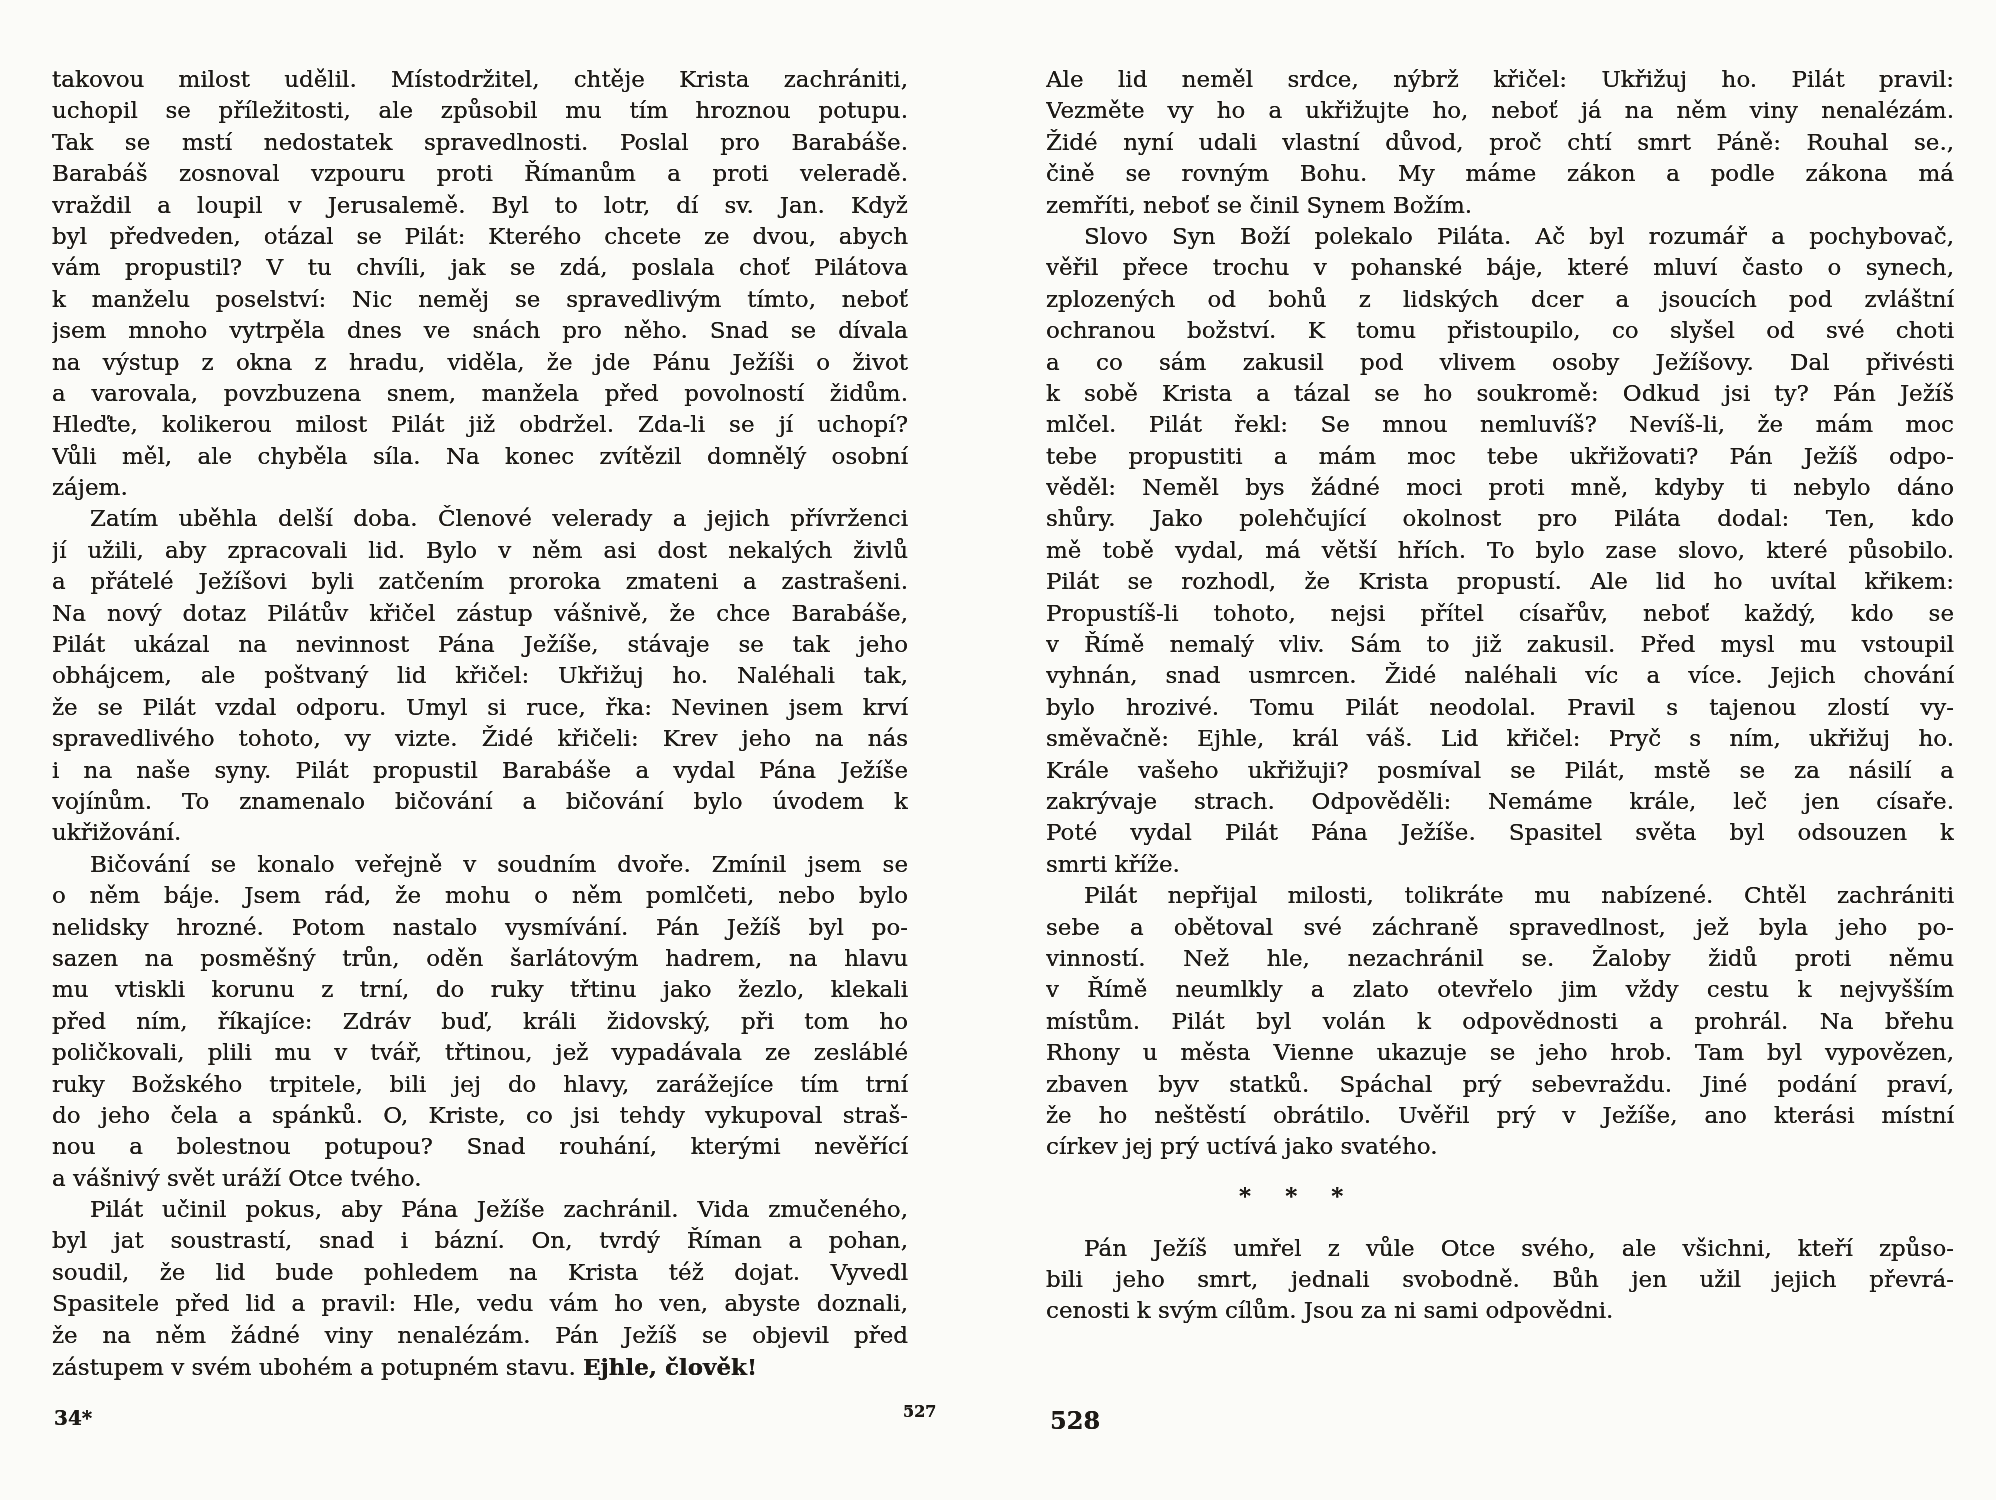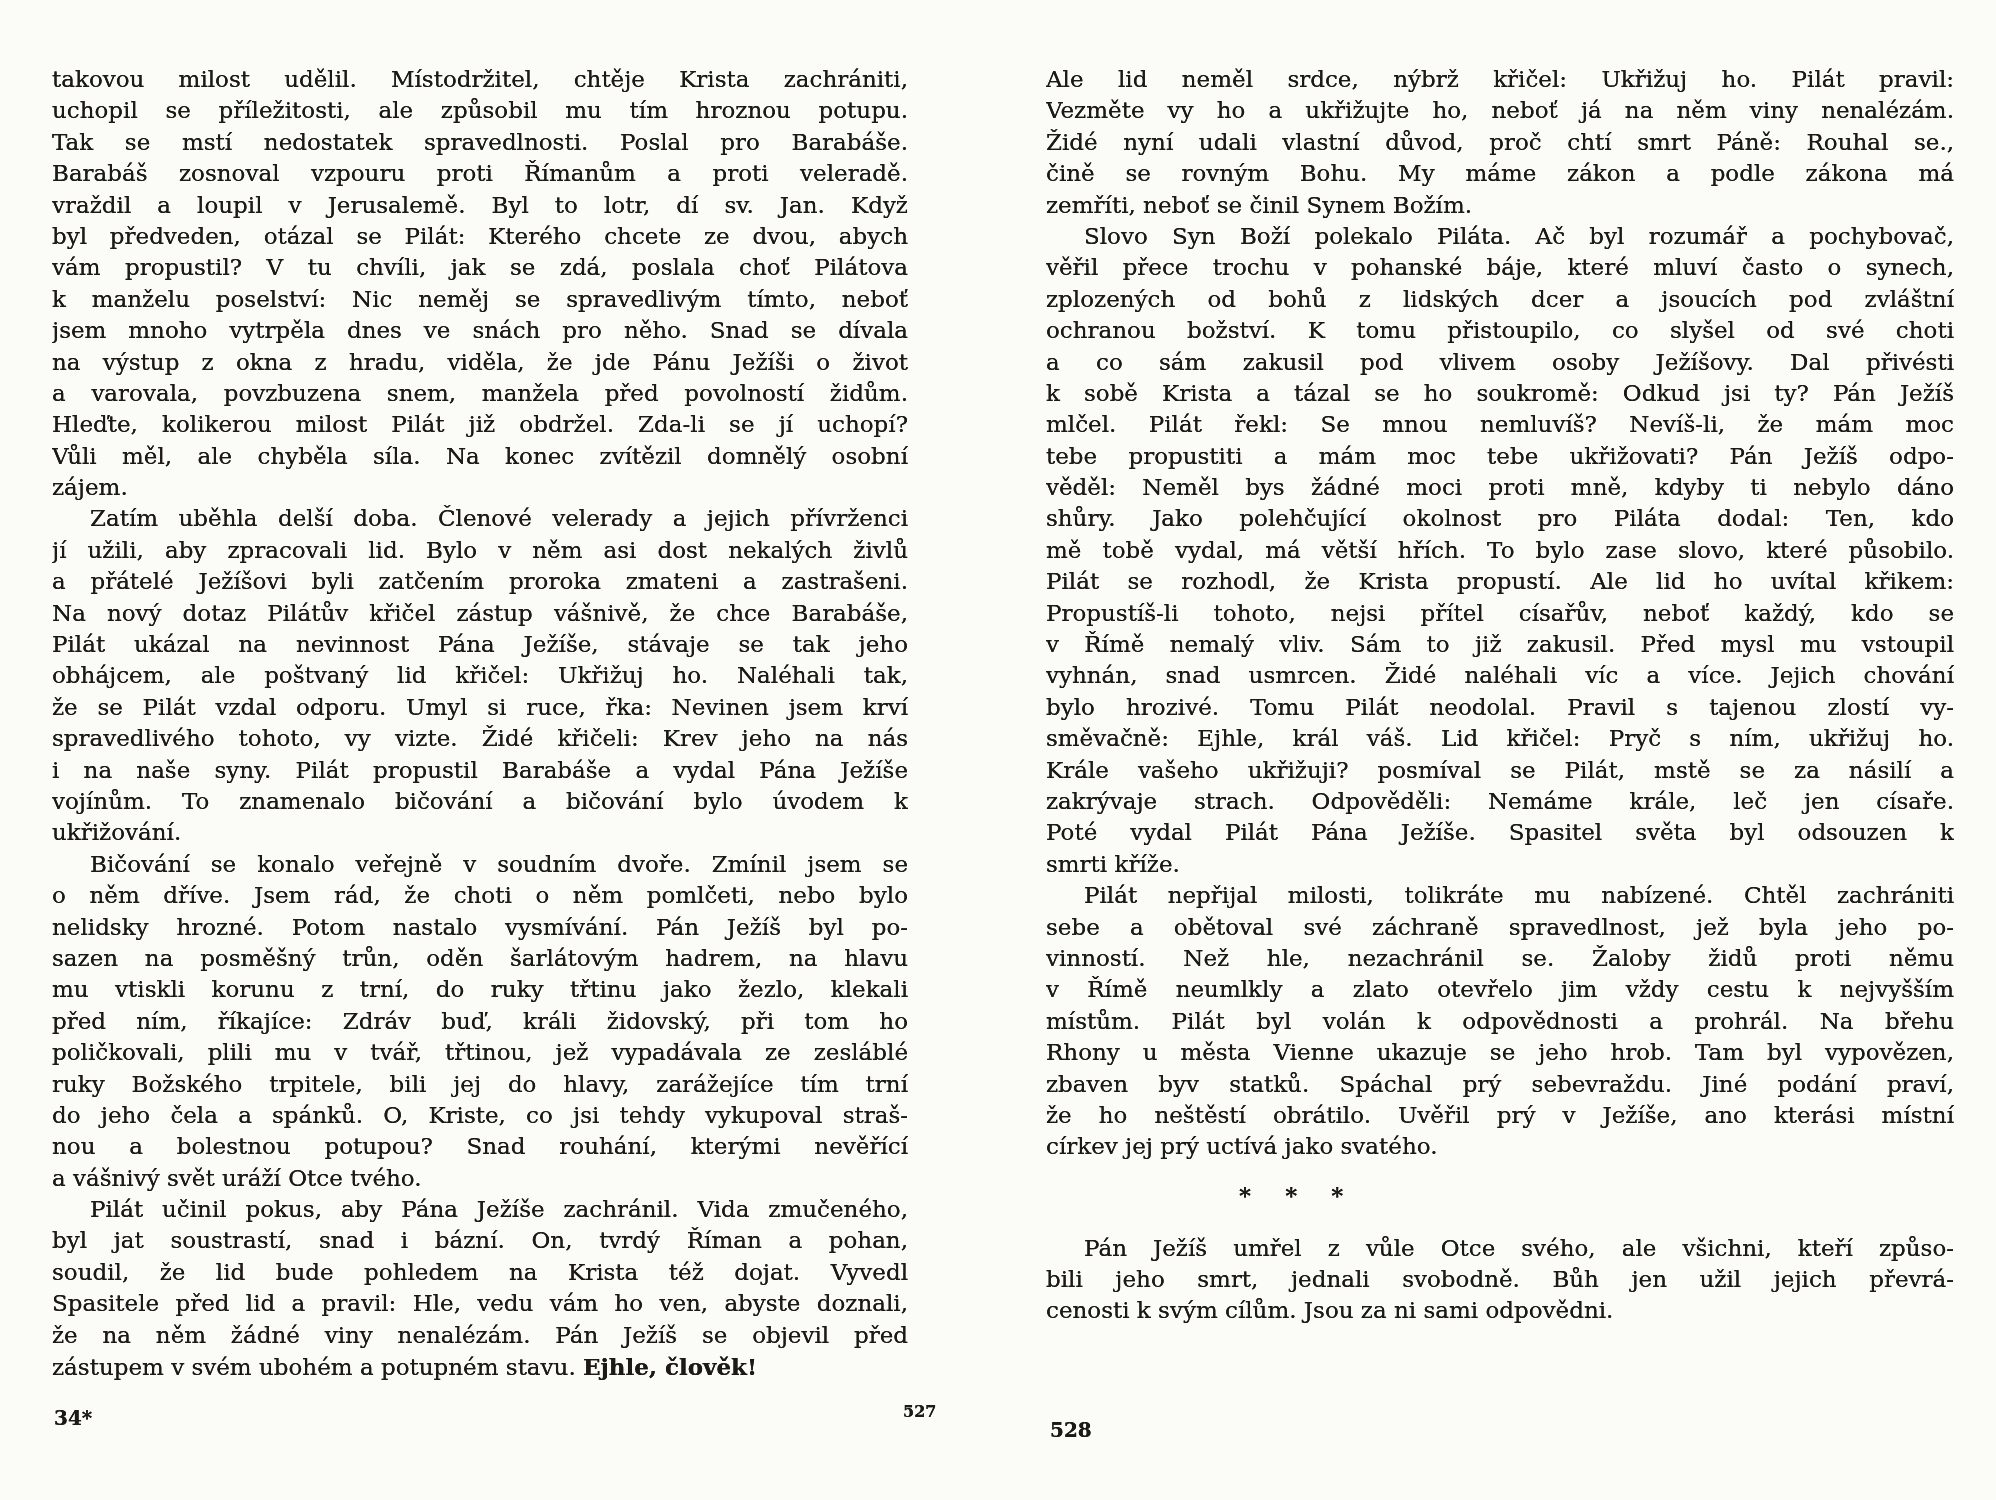--- a/index.html
+++ b/index.html
@@ -48,21 +48,21 @@
     height:30px;
     text-shadow:0 0 0.45px currentColor;
   }
   .footer-item{
     position:absolute;
     font-weight:bold;
     text-shadow:0 0 0.4px currentColor;
   }
   #signature-mark{left:54px;top:1406px;font-size:20px;}
   #left-page-number{left:903px;top:1402px;font-size:16px;}
-  #right-page-number{left:1050px;top:1406px;font-size:20px;margin-top:12px;}
+  #right-page-number{left:1050px;top:1406px;font-size:24px;}
   b{font-weight:bold;}
 </style>
 </head>
 <body>
 
 <div class="sheet">
   <div class="col col-left">
       <div class="line"><span>takovou milost udělil. Místodržitel, chtěje Krista zachrániti,</span></div>
       <div class="line"><span>uchopil se příležitosti, ale způsobil mu tím hroznou potupu.</span></div>
       <div class="line"><span>Tak se mstí nedostatek spravedlnosti. Poslal pro Barabáše.</span></div>
@@ -82,21 +82,21 @@
       <div class="line"><span>a přátelé Ježíšovi byli zatčením proroka zmateni a zastrašeni.</span></div>
       <div class="line"><span>Na nový dotaz Pilátův křičel zástup vášnivě, že chce Barabáše,</span></div>
       <div class="line"><span>Pilát ukázal na nevinnost Pána Ježíše, stávaje se tak jeho</span></div>
       <div class="line"><span>obhájcem, ale poštvaný lid křičel: Ukřižuj ho. Naléhali tak,</span></div>
       <div class="line"><span>že se Pilát vzdal odporu. Umyl si ruce, řka: Nevinen jsem krví</span></div>
       <div class="line"><span>spravedlivého tohoto, vy vizte. Židé křičeli: Krev jeho na nás</span></div>
       <div class="line"><span>i na naše syny. Pilát propustil Barabáše a vydal Pána Ježíše</span></div>
       <div class="line"><span>vojínům. To znamenalo bičování a bičování bylo úvodem k</span></div>
       <div class="line last"><span>ukřižování.</span></div>
       <div class="line ind"><span>Bičování se konalo veřejně v soudním dvoře. Zmínil jsem se</span></div>
-      <div class="line"><span>o něm dříve. Jsem rád, že choti o něm pomlčeti, nebo bylo</span></div>
+      <div class="line"><span>o něm báje. Jsem rád, že mohu o něm pomlčeti, nebo bylo</span></div>
       <div class="line"><span>nelidsky hrozné. Potom nastalo vysmívání. Pán Ježíš byl po-</span></div>
       <div class="line"><span>sazen na posměšný trůn, oděn šarlátovým hadrem, na hlavu</span></div>
       <div class="line"><span>mu vtiskli korunu z trní, do ruky třtinu jako žezlo, klekali</span></div>
       <div class="line"><span>před ním, říkajíce: Zdráv buď, králi židovský, při tom ho</span></div>
       <div class="line"><span>poličkovali, plili mu v tvář, třtinou, jež vypadávala ze zesláblé</span></div>
       <div class="line"><span>ruky Božského trpitele, bili jej do hlavy, zarážejíce tím trní</span></div>
       <div class="line"><span>do jeho čela a spánků. O, Kriste, co jsi tehdy vykupoval straš-</span></div>
       <div class="line"><span>nou a bolestnou potupou? Snad rouhání, kterými nevěřící</span></div>
       <div class="line last"><span>a vášnivý svět uráží Otce tvého.</span></div>
       <div class="line ind"><span>Pilát učinil pokus, aby Pána Ježíše zachránil. Vida zmučeného,</span></div>

